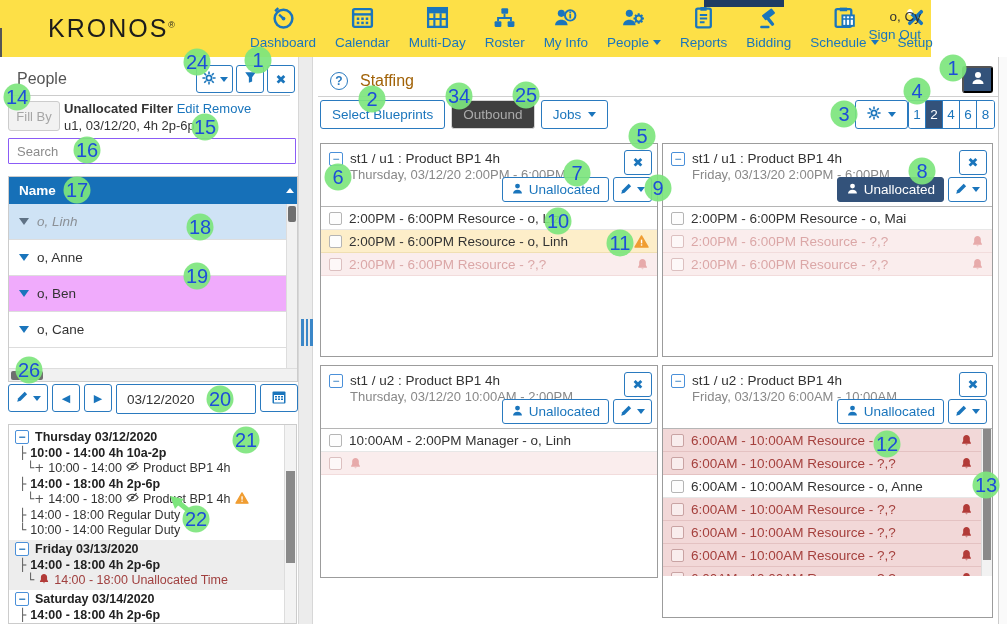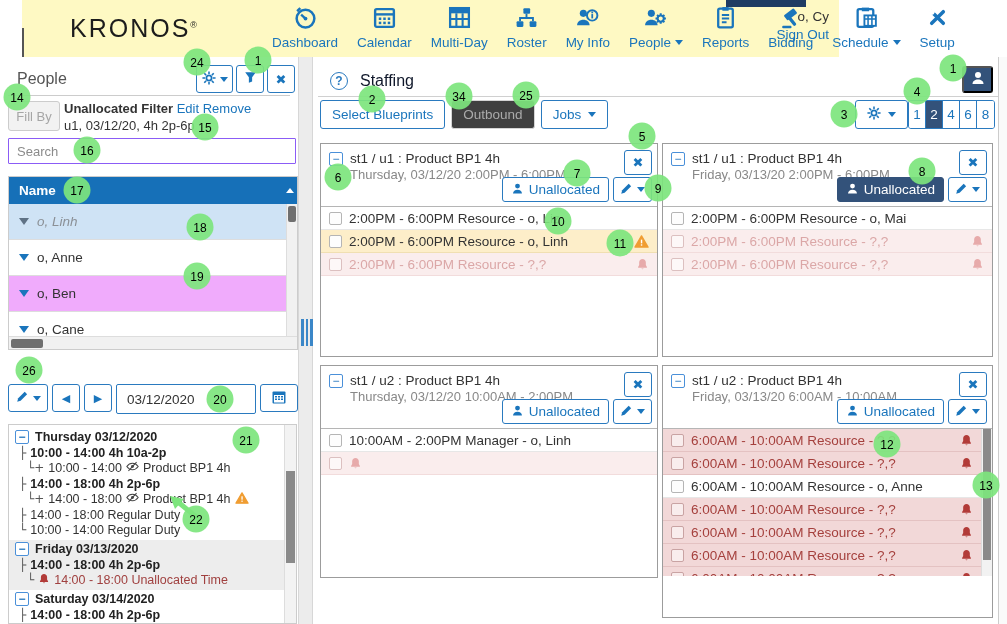--- a/index.html
+++ b/index.html
@@ -1,21 +1,21 @@
 <!DOCTYPE html>
 <html><head>
 <meta charset="utf-8">
 <style>
   * { margin:0; padding:0; box-sizing:border-box; }
   html,body { width:1007px; height:624px; overflow:hidden; background:#fff;
     font-family:"Liberation Sans", sans-serif; }
   body { position:relative; color:#333; }
 
   
-  .topnav { position:absolute; left:0; top:0; width:817px; height:57px; background:#fef9c3;margin-left:22px; }
+  .topnav { position:absolute; left:0; top:0; width:931px; height:57px; background:#fde047; }
   .active-bar { position:absolute; left:704px; top:0; width:80px; height:7px; background:#1f3c63; }
   .logo { position:absolute; left:48px; top:14px; font-size:25px; letter-spacing:2px; color:#1c1c1c; font-weight:500; }
   .logo sup { font-size:9px; }
   .nav-items { position:absolute; left:244px; top:5px; display:flex; gap:7px; }
   .nav-item { display:flex; flex-direction:column; align-items:center; padding:0 6px; cursor:pointer; }
   .nav-item svg { width:25px; height:25px; }
   .nav-label { font-size:13.5px; color:#1a75bc; margin-top:1px; white-space:nowrap; display:flex; align-items:center; gap:4px; }
   .caret-down { width:0; height:0; border-left:4px solid transparent; border-right:4px solid transparent; border-top:5px solid #1a75bc; display:inline-block; }
   .user-block { position:absolute; right:10px; top:8px; text-align:right; font-size:13.5px; line-height:18px; }
   .user-name { color:#333; }
@@ -31,21 +31,21 @@
   .lp-divider { position:absolute; left:8px; right:8px; top:38px; border-top:1px solid #ccc; }
   .fillby-btn { position:absolute; left:8px; top:44px; width:52px; height:30px; background:#f2f2f2; border:1px solid #ccc;
     border-radius:3px; color:#a6a6a6; font-size:13px; }
   .filter-info { position:absolute; left:64px; top:43px; font-size:13px; line-height:17px; }
   .filter-name { font-weight:bold; color:#333; }
   .link { color:#1a75bc; cursor:pointer;text-align:center; }
   .search-input { position:absolute; left:8px; top:81px; width:288px; height:26px; border:1px solid #8b5cf6;
     font-size:13px; padding:0 8px; color:#333; border-radius:1px; }
   .search-input::placeholder { color:#8b8b8b; }
 
-  .name-list { position:absolute; left:8px; top:119px; width:290px; height:174px; border:1px solid #ccc; }
+  .name-list { position:absolute; left:8px; top:119px; width:290px; height:206px; border:1px solid #ccc; }
   .name-header { height:27px; background:#1670b8; color:#fff; font-weight:bold; font-size:13.5px;
     display:flex; align-items:center; padding:0 10px; position:relative; }
   .sort-caret { position:absolute; right:3px; width:0; height:0; border-left:4px solid transparent; border-right:4px solid transparent; border-bottom:5px solid #fff; }
   .person-row { height:36px; display:flex; align-items:center; gap:8px; padding:0 10px; font-size:13.5px;
     border-bottom:1px solid #ddd; background:#fff; cursor:pointer; }
   .person-row.alt { background:#f0abfc; }
   .person-row.selected { background:#cfe3f5; color:#8b9096; font-style:italic; }
   .tri-down { width:0; height:0; border-left:5.5px solid transparent; border-right:5.5px solid transparent; border-top:7px solid #1a75bc; }
   .person-row.selected .tri-down { border-top-color:#5c7globalThis; border-top-color:#5f7285; }
   .v-scroll { position:absolute; right:0; top:27px; width:11px; bottom:13px; background:#f1f1f1; border-left:1px solid #ddd; }
@@ -79,21 +79,21 @@
   .splitter { position:absolute; left:298px; top:57px; width:15px; bottom:0; background:#ececec;
     border-left:1px solid #d7d7d7; border-right:1px solid #d7d7d7; }
   .grip { position:absolute; left:2px; top:262px; display:flex; gap:2px; }
   .grip span { width:2.5px; height:27px; background:#3b87c8; display:block; }
 
   
   .main { position:absolute; left:313px; top:57px; right:9px; bottom:0; background:#fff; }
   .staff-head { position:absolute; left:17px; top:15px; display:flex; align-items:center; gap:12px; }
   .help-icon { width:18px; height:18px; border:1.6px solid #2a7abf; border-radius:50%; color:#2a7abf;
     font-size:12px; font-weight:bold; display:flex; align-items:center; justify-content:center; }
-  .staff-title { font-size:16px; color:#0f172a; }
+  .staff-title { font-size:16px; color:#a16207; }
   .main-divider { position:absolute; left:5px; right:0px; top:39px; border-top:1px solid #d0d0d0; }
   .toolbar { position:absolute; left:7px; top:43px; display:flex; gap:6px; }
   .tb-btn { height:29px; border:1px solid #2a7abf; border-radius:3px; background:#fff; color:#1a75bc;
     font-size:13.5px; padding:0 11px; display:flex; align-items:center; gap:7px; cursor:pointer; }
   .tb-btn.disabled { border-color:#d5d5d5; background:#404040; color:#aaa; }
   .gear-dd { position:absolute; left:542px; top:43px; }
   .pager { position:absolute; left:595px; top:43px; display:flex; border:1px solid #2a7abf; border-radius:3px; overflow:hidden; height:29px; }
   .page-btn { width:17px; display:flex; align-items:center; justify-content:center; color:#1a75bc; font-size:13.5px;
     border-right:1px solid #2a7abf; background:#fff; cursor:pointer; }
   .page-btn:last-child { border-right:none; }
@@ -126,21 +126,21 @@
   .row-icon { flex:0 0 auto; display:flex; align-items:center; }
   .card4-list { height:148px; overflow:hidden; position:relative; padding-right:11px; }
   .card4-scroll { position:absolute; right:0; top:0; bottom:0; width:11px; background:#f2f2f2; border-left:1px solid #ddd; }
   .card4-thumb { position:absolute; left:1px; top:0; width:8px; height:131px; background:#8a8a8a; }
 
   .page-scroll { position:absolute; right:0; top:57px; width:9px; bottom:0; background:#fafafa; border-left:1px solid #ccc; }
 
   
   .ann { position:absolute; transform:translate(-50%,-50%); width:27px; height:27px; border-radius:50%;
     background:rgba(125,229,125,.92); display:flex; align-items:center; justify-content:center;
-    font-size:12px; color:#000000; z-index:60; }
+    font-size:20px; color:#1d4ed8; z-index:60; }
   .ann-arrow { position:absolute; left:170px; top:496px; z-index:55; }
 </style>
 </head>
 <body>
 
 <div class="topnav">
   <div class="active-bar"></div>
   <div class="edge-mark"></div>
   <div class="logo"><span>KRONOS</span><sup>®</sup></div>
 

